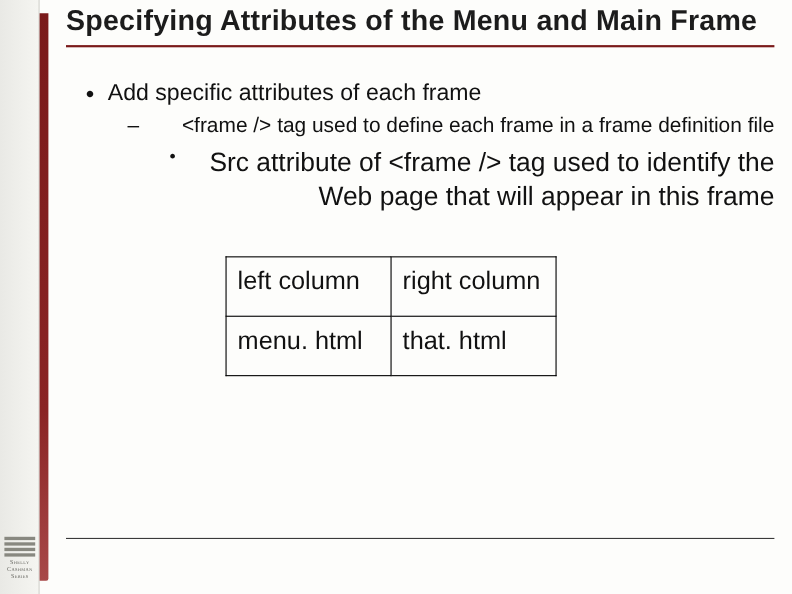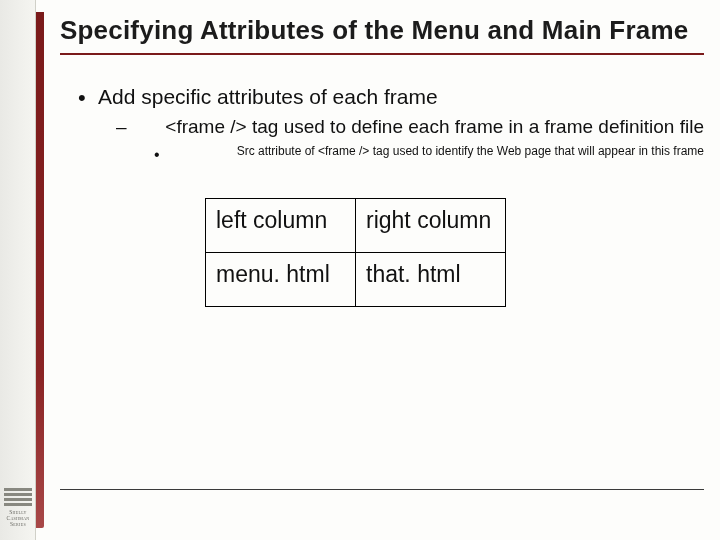--- a/index.html
+++ b/index.html
@@ -65,21 +65,21 @@
     left: 60px;
     top: 0;
     right: 16px;
     bottom: 30px;
   }
   .title {
     font-size: 26px;
     font-weight: bold;
     color: #1c1c1c;
     line-height: 1.25;
-    padding-top: 14px;
+    padding-top: 2px;
     padding-bottom: 6px;
     border-bottom: 2px solid #7a1a1a;
     letter-spacing: 0.2px;
   }
   ul.outline {
     list-style: none;
     margin-top: 30px;
   }
   ul.outline li.l1 {
     position: relative;
@@ -117,21 +117,21 @@
     font-size: 19px;
     color: #111;
   }
   ul.sub2 {
     list-style: none;
     margin-top: 6px;
   }
   ul.sub2 li.l3 {
     position: relative;
     padding-left: 38px;
-    font-size: 12px;
+    font-size: 24px;
     color: #111;
     line-height: 1.3;
     margin-top: 4px;
   }
   ul.sub2 li.l3::before {
     content: "•";
     position: absolute;
     left: 18px;
     top: 1px;
     font-size: 16px;

